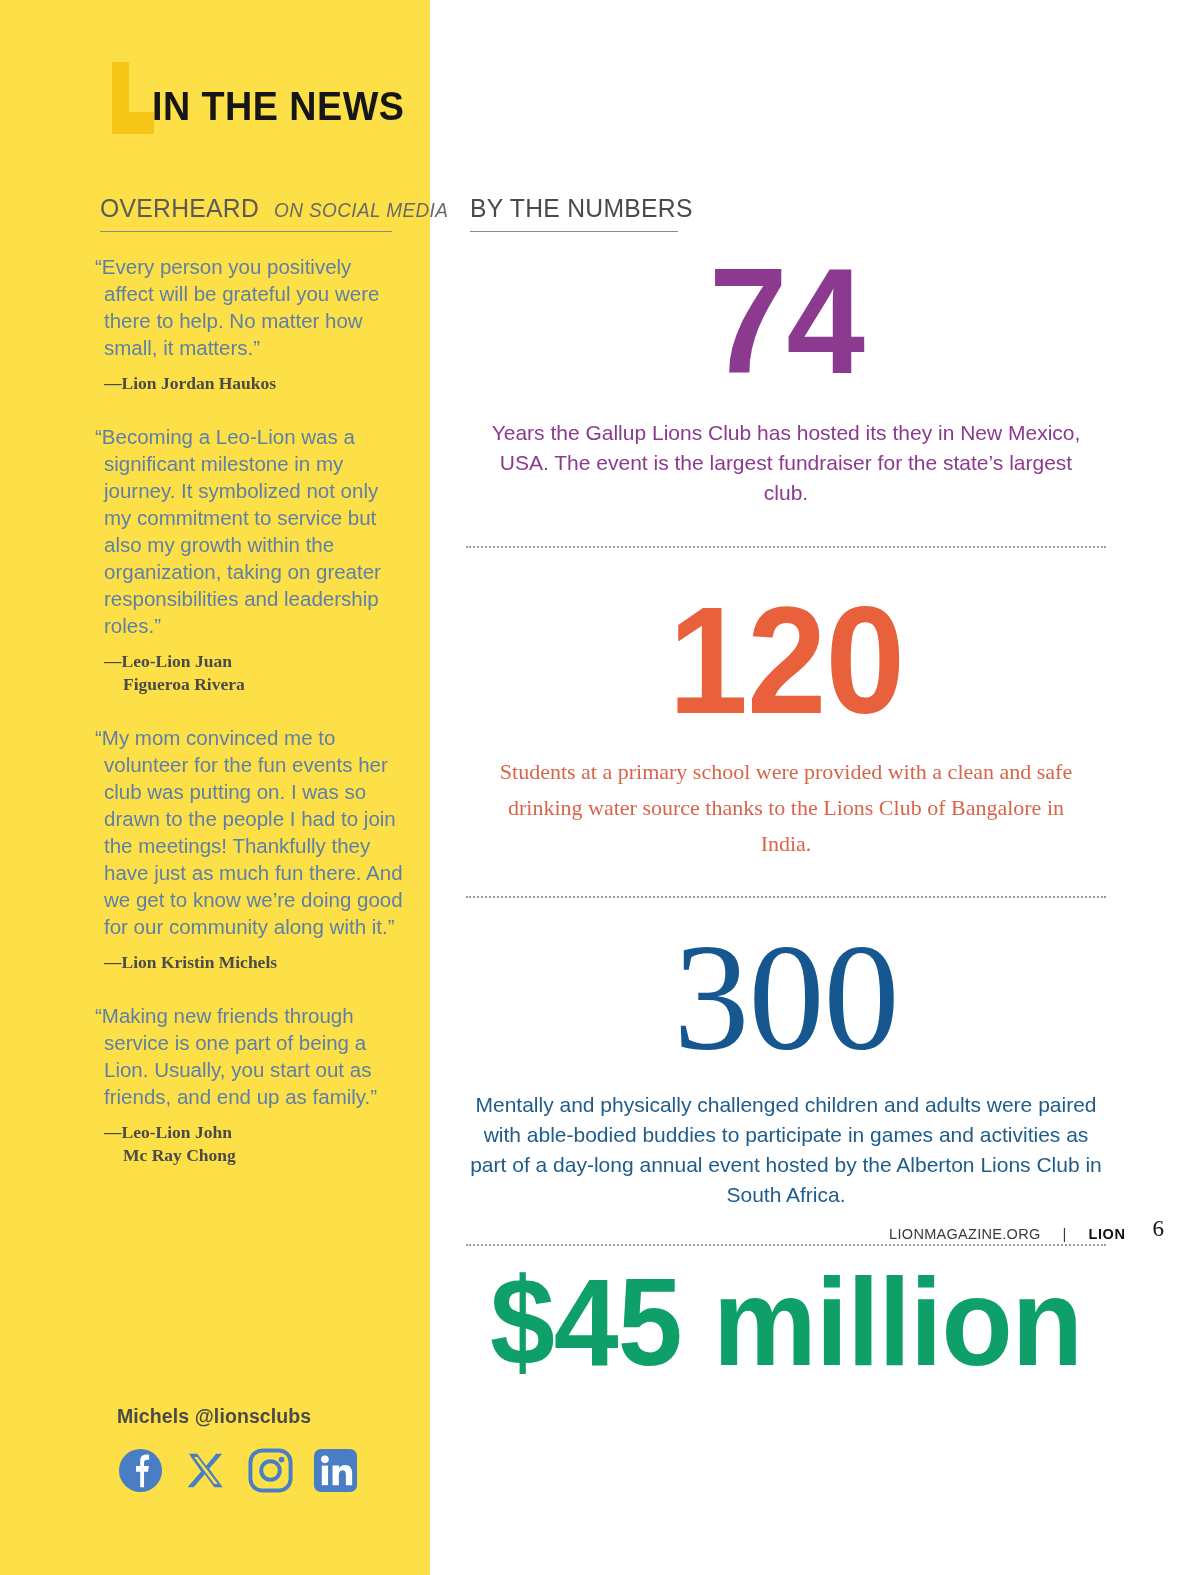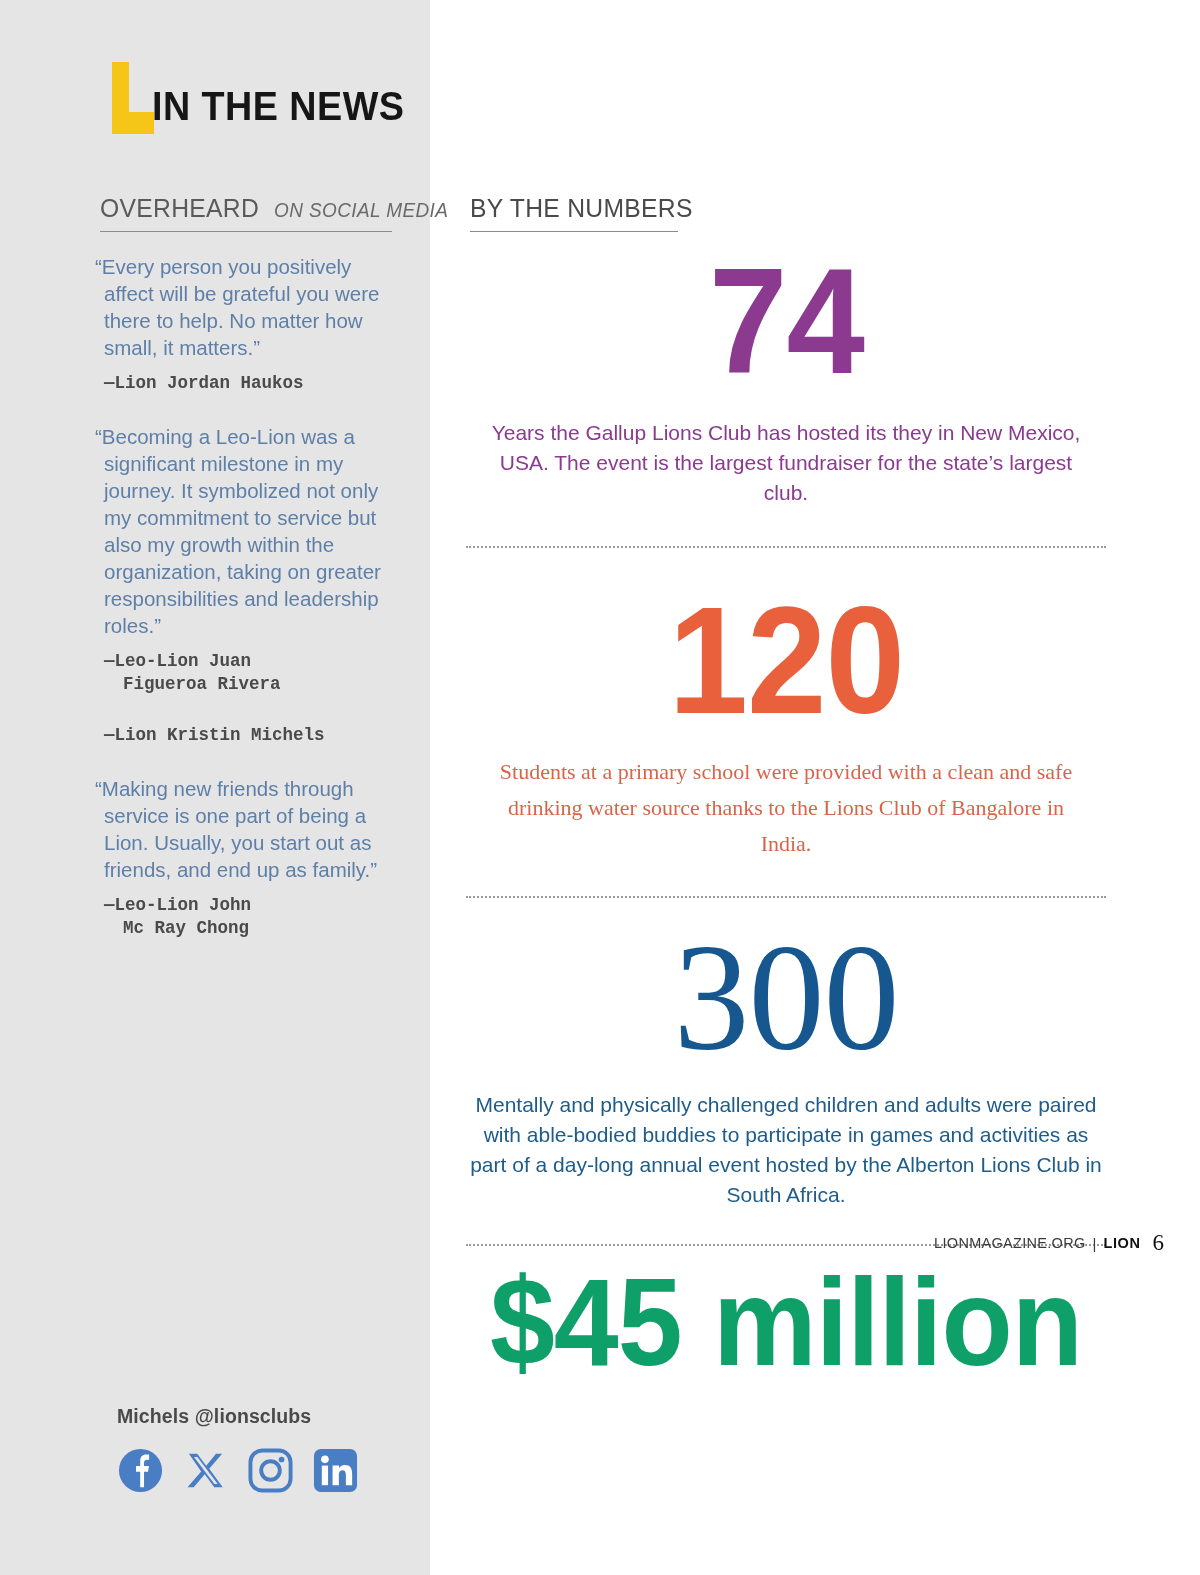--- a/index.html
+++ b/index.html
@@ -23,21 +23,21 @@
     background: #ffffff;
   }
 
   
   .sidebar {
     position: absolute;
     left: 0;
     top: 0;
     width: 430px;
     height: 1575px;
-    background: #e5e5e5;
+    background: #fde047;
   }
 
   .masthead {
     position: absolute;
     left: 104px;
     top: 62px;
     display: flex;
     align-items: flex-end;
   }
 
@@ -120,21 +120,21 @@
 
   .quote-text {
     font-family: "Liberation Sans", sans-serif;
     font-size: 20.5px;
     line-height: 27px;
     color: #5d7fa8;
     text-indent: -9px;
   }
 
   .quote-attrib {
-    font-family: Liberation Mono, monospace;
+    font-family: Liberation Serif, serif;
     font-size: 17.5px;
     font-weight: bold;
     color: #4a4a4a;
     line-height: 23px;
     margin-top: 11px;
   }
   .quote-attrib .cont {
     display: block;
     padding-left: 19px;
   }
@@ -244,24 +244,24 @@
 
   .stat-300 .stat-number { font-size: 152px; color: #17578f; }
   .stat-300 .stat-caption { color: #1e5c8a; margin-top: 16px; padding: 0 0; }
 
   .stat-45 .stat-number { font-size: 124px; color: #0fa06a; }
   .stat-45 .stat-caption { color: #18a06e; margin-top: 16px; padding: 0 60px; }
 
   .footer {
     position: absolute;
     right: 36px;
-    bottom: 32px;
+    bottom: 46px;
     display: flex;
-    align-items: center;
-    gap: 7px;
+    align-items: flex-end;
+    gap: 22px;
     white-space: nowrap;
   }
   .f-site {
     font-family: "Liberation Sans Narrow", "Liberation Sans", sans-serif;
     font-size: 14.5px;
     color: #3a3a3a;
     letter-spacing: 0.3px;
   }
   .f-sep {
     font-family: "Liberation Sans", sans-serif;
@@ -309,20 +309,21 @@
 
       <div class="quote-block">
         <div class="quote-text">“Becoming a Leo-Lion was a significant milestone in my journey. It symbolized not only my commitment to service but also my growth within the organization, taking on greater responsibilities and leadership roles.”</div>
         <div class="quote-attrib">
           <span>—Leo-Lion Juan</span>
           <span class="cont">Figueroa Rivera</span>
         </div>
       </div>
 
       <div class="quote-block">
+        <div class="quote-text">“My mom convinced me to volunteer for the fun events her club was putting on. I was so drawn to the people I had to join the meetings! Thankfully they have just as much fun there. And we get to know we’re doing good for our community along with it.”</div>
         <div class="quote-attrib">
           <span>—Lion Kristin Michels</span>
         </div>
       </div>
 
       <div class="quote-block">
         <div class="quote-text">“Making new friends through service is one part of being a Lion. Usually, you start out as friends, and end up as family.”</div>
         <div class="quote-attrib">
           <span>—Leo-Lion John</span>
           <span class="cont">Mc Ray Chong</span>

